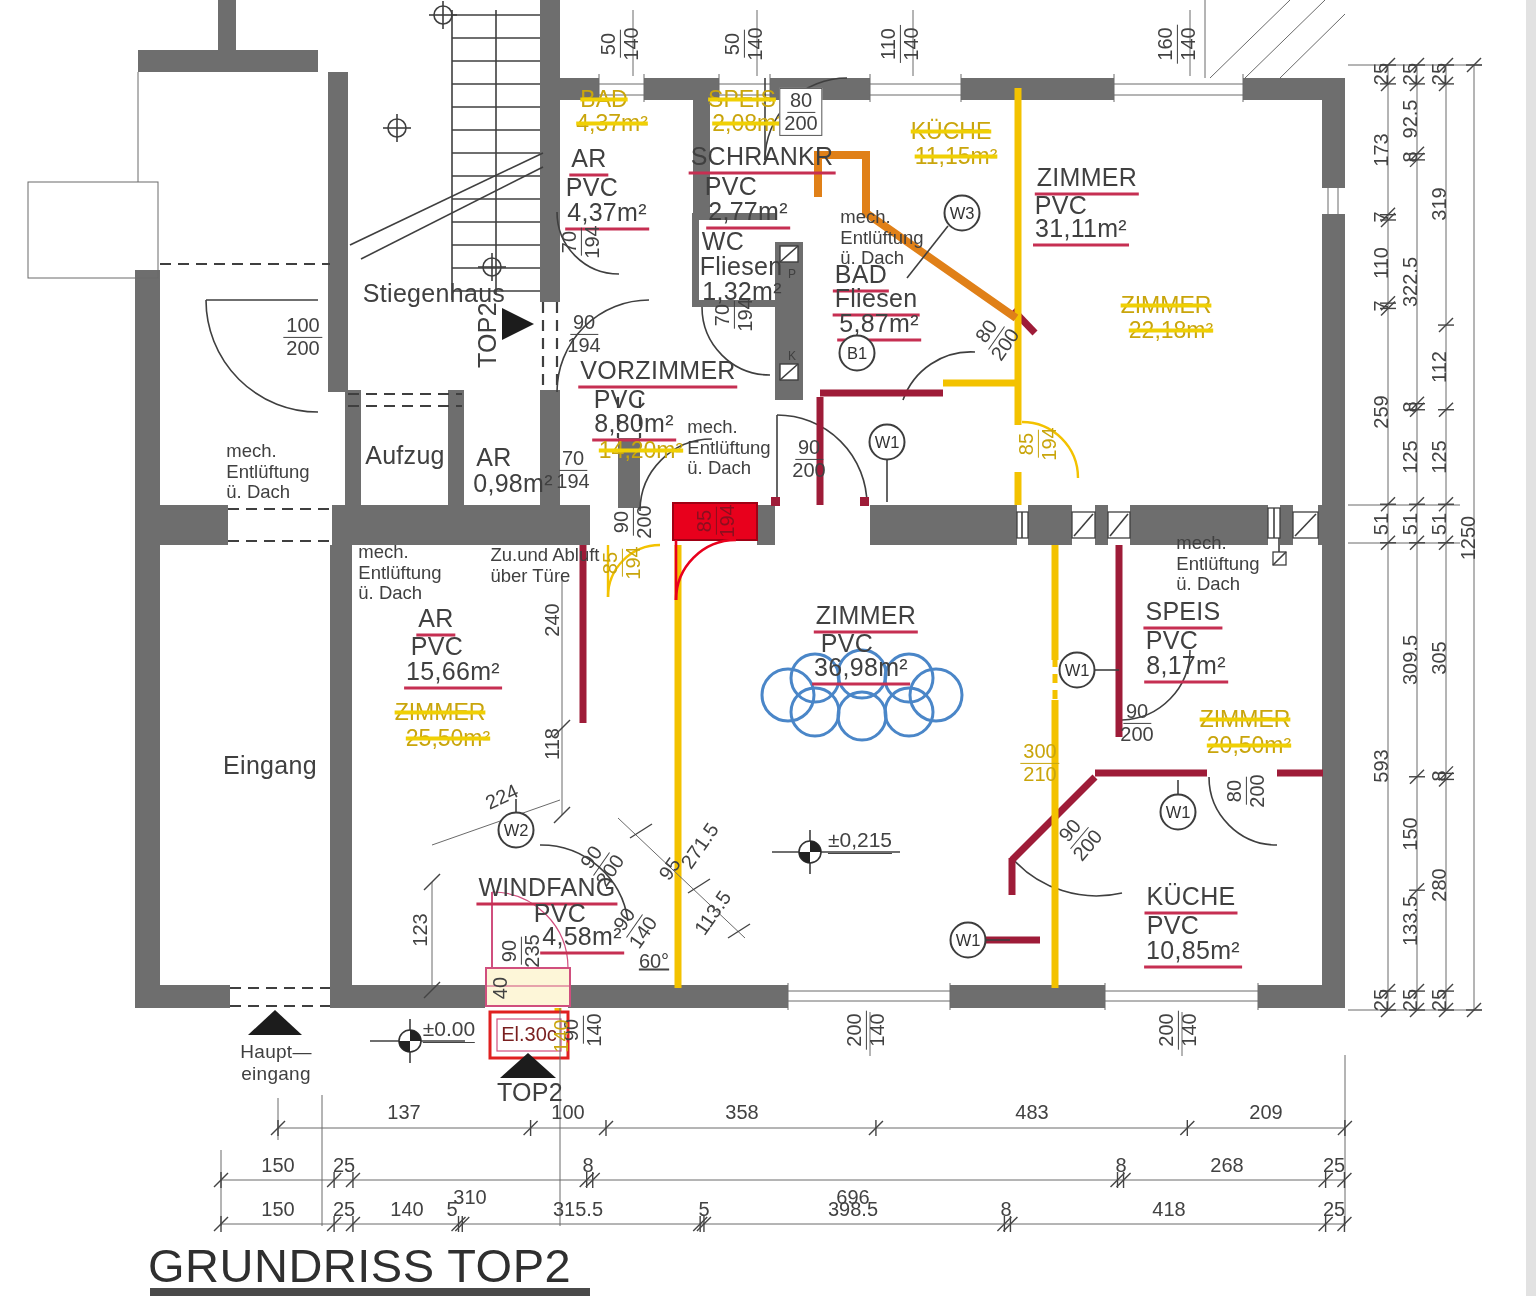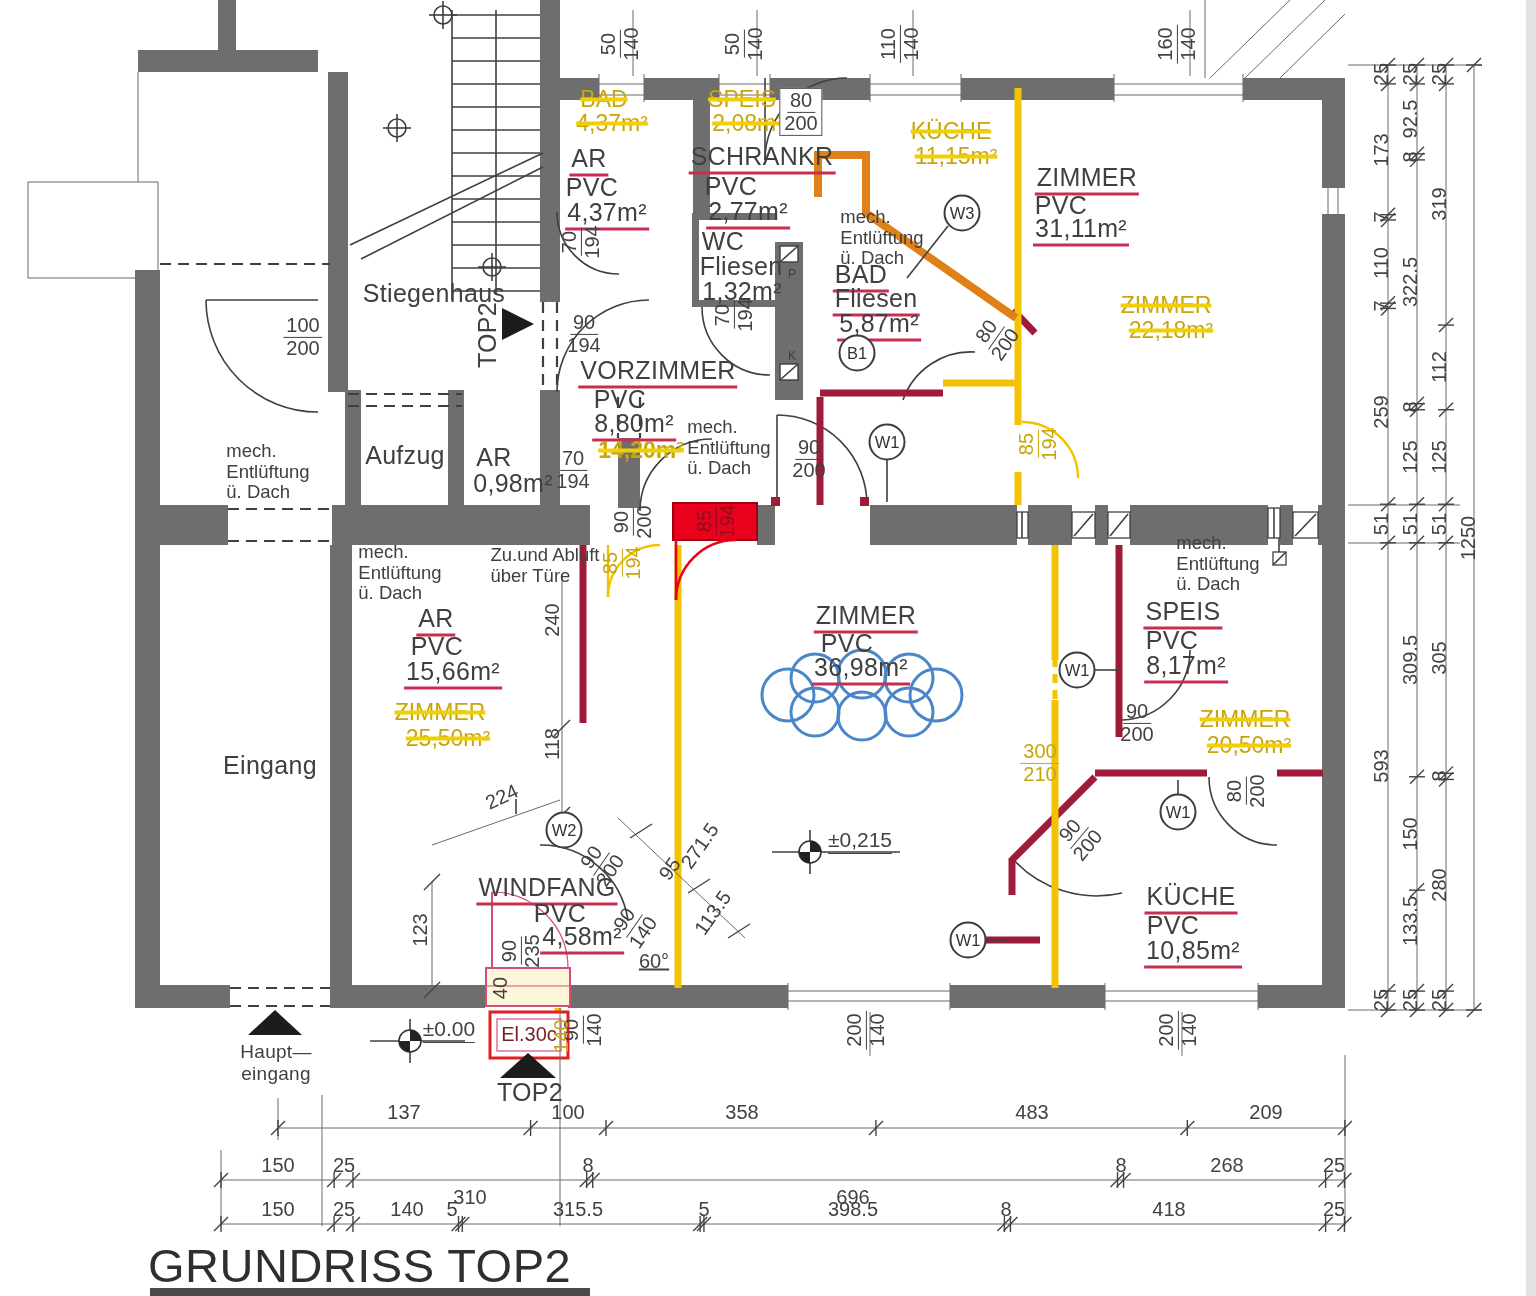--- a/index.html
+++ b/index.html
@@ -548,21 +548,21 @@
       <div class="lb room" style="left: 1061px; top: 205px; transform: translate(-50%, -50%);">PVC</div>
       <div class="lb room ured" style="left: 1081px; top: 230px; transform: translate(-50%, -50%);">31,11m²</div>
       <div class="lb room ured" style="left: 861px; top: 276px; transform: translate(-50%, -50%);">BAD</div>
       <div class="lb room ured" style="left: 876px; top: 300px; transform: translate(-50%, -50%);">Fliesen</div>
       <div class="lb room ured" style="left: 879px; top: 325px; transform: translate(-50%, -50%);">5,87m²</div>
       <div class="lb strike" style="left: 1166px; top: 305px; transform: translate(-50%, -50%);">ZIMMER</div>
       <div class="lb strike" style="left: 1171px; top: 330px; transform: translate(-50%, -50%);">22,18m²</div>
       <div class="lb room ured" style="left: 658px; top: 372px; transform: translate(-50%, -50%);">VORZIMMER</div>
       <div class="lb room" style="left: 620px; top: 399px; transform: translate(-50%, -50%);">PVC</div>
       <div class="lb room ured" style="left: 634px; top: 425px; transform: translate(-50%, -50%);">8,80m²</div>
-      <div class="lb strike" style="left: 641px; top: 450px; transform: translate(-50%, -50%); font-weight: bold;">14,20m²</div>
+      <div class="lb strike" style="left: 641px; top: 450px; transform: translate(-50%, -50%);">14,20m²</div>
       <div class="lb room" style="left: 494px; top: 457px; transform: translate(-50%, -50%);">AR</div>
       <div class="lb room" style="left: 513px; top: 483px; transform: translate(-50%, -50%);">0,98m²</div>
       <div class="lb room" style="left: 434px; top: 293px; transform: translate(-50%, -50%);">Stiegenhaus</div>
       <div class="lb room" style="left: 405px; top: 455px; transform: translate(-50%, -50%);">Aufzug</div>
       <div class="lb room rotl" style="left: 487px; top: 335px; transform: translate(-50%, -50%) rotate(-90deg);">TOP2</div>
       <div class="lb room" style="left: 270px; top: 765px; transform: translate(-50%, -50%);">Eingang</div>
       <div class="lb room ured" style="left: 436px; top: 620px; transform: translate(-50%, -50%);">AR</div>
       <div class="lb room" style="left: 437px; top: 646px; transform: translate(-50%, -50%);">PVC</div>
       <div class="lb room ured" style="left: 453px; top: 673px; transform: translate(-50%, -50%);">15,66m²</div>
       <div class="lb strike" style="left: 440px; top: 712px; transform: translate(-50%, -50%);">ZIMMER</div>
@@ -717,21 +717,21 @@
       <div class="lb dim" style="left: 713px; top: 913px; transform: translate(-50%, -50%) rotate(-55deg);">113.5</div>
       <div class="lb dim" style="left: 654px; top: 961px; transform: translate(-50%, -50%); text-decoration: underline;">60°</div>
       <div class="lb dim rotl yel" style="left: 561px; top: 1036px; transform: translate(-50%, -50%) rotate(-90deg);">140</div>
       <div class="lb dim rotl" style="left: 500px; top: 988px; transform: translate(-50%, -50%) rotate(-90deg);">40</div>
       <div class="lb tiny" style="left: 792px; top: 274px; transform: translate(-50%, -50%);">P</div>
       <div class="lb tiny" style="left: 792px; top: 356px; transform: translate(-50%, -50%);">K</div>
       <div class="lb marker" style="left: 962px; top: 213px; transform: translate(-50%, -50%);">W3</div>
       <div class="lb marker" style="left: 887px; top: 442px; transform: translate(-50%, -50%);">W1</div>
       <div class="lb marker" style="left: 857px; top: 353px; transform: translate(-50%, -50%);">B1</div>
       <div class="lb marker" style="left: 1077px; top: 670px; transform: translate(-50%, -50%);">W1</div>
-      <div class="lb marker" style="left: 516px; top: 830px; transform: translate(-50%, -50%); margin-left: 48px;">W2</div>
+      <div class="lb marker" style="left: 516px; top: 830px; transform: translate(-50%, -50%);">W2</div>
       <div class="lb marker" style="left: 1178px; top: 812px; transform: translate(-50%, -50%);">W1</div>
       <div class="lb marker" style="left: 968px; top: 940px; transform: translate(-50%, -50%);">W1</div>
       <div class="lb dim" style="left: 404px; top: 1112px; transform: translate(-50%, -50%);">137</div>
       <div class="lb dim" style="left: 568px; top: 1112px; transform: translate(-50%, -50%);">100</div>
       <div class="lb dim" style="left: 742px; top: 1112px; transform: translate(-50%, -50%);">358</div>
       <div class="lb dim" style="left: 1032px; top: 1112px; transform: translate(-50%, -50%);">483</div>
       <div class="lb dim" style="left: 1266px; top: 1112px; transform: translate(-50%, -50%);">209</div>
       <div class="lb dim" style="left: 278px; top: 1165px; transform: translate(-50%, -50%);">150</div>
       <div class="lb dim" style="left: 344px; top: 1165px; transform: translate(-50%, -50%);">25</div>
       <div class="lb dim" style="left: 470px; top: 1165px; transform: translate(-50%, -50%); margin-top: 32px;">310</div>

